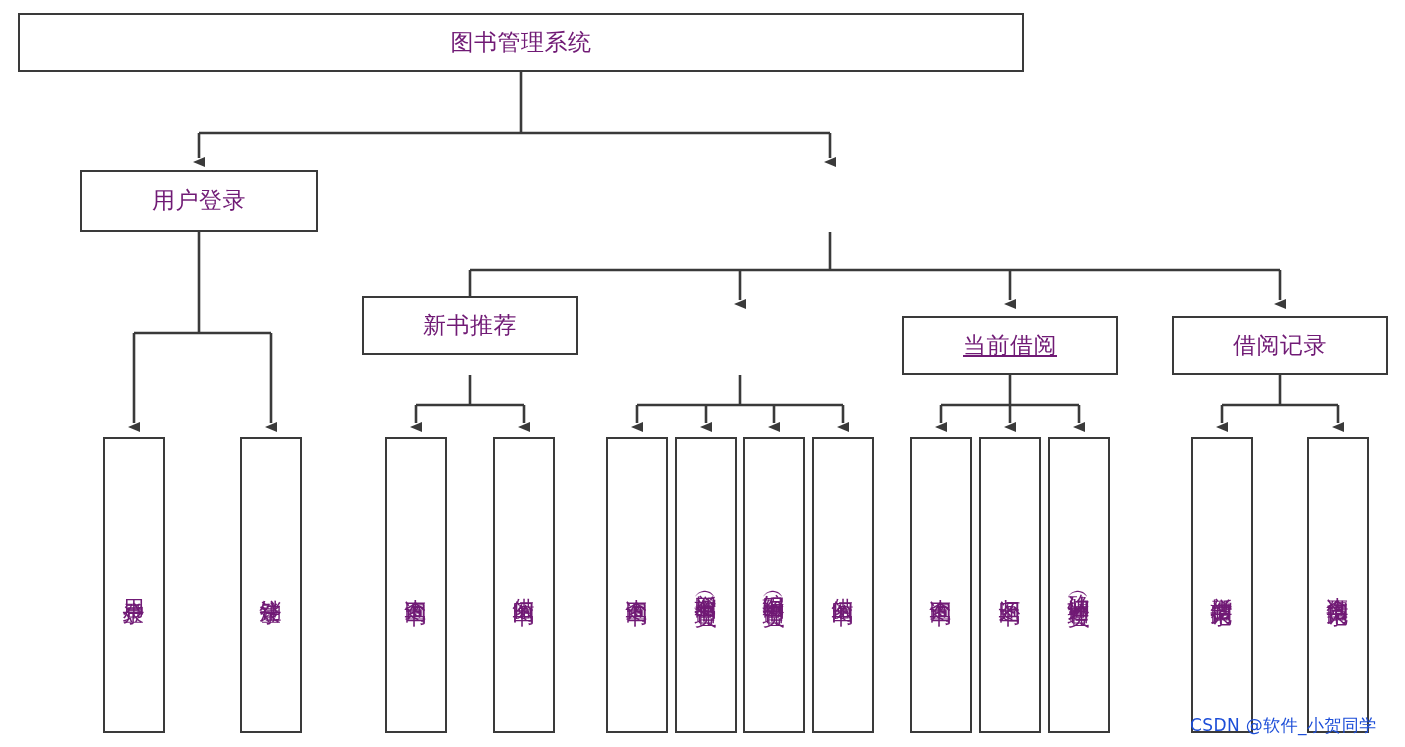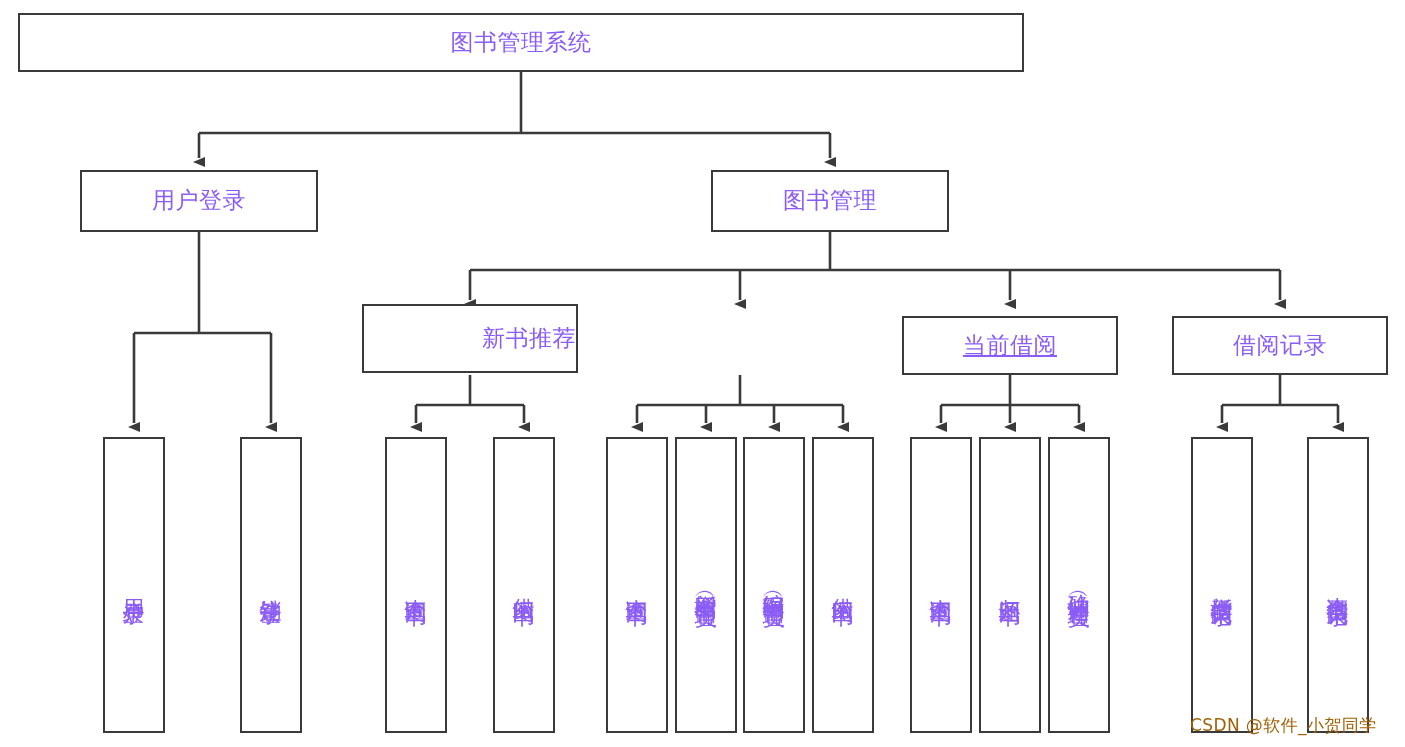--- a/index.html
+++ b/index.html
@@ -27,21 +27,21 @@
     pointer-events: none;
   }
   .node {
     position: absolute;
     box-sizing: border-box;
     border: 2.5px solid #3a3a3a;
     background: #ffffff;
     display: flex;
     align-items: center;
     justify-content: center;
-    color: #8b5cf6;
+    color: #701a75;
   }
   .node .label {
     display: block;
     text-align: center;
     line-height: 1.18;
     white-space: nowrap;
   }
   
   .node.horiz .label {
     font-size: 23px;
@@ -58,21 +58,21 @@
     writing-mode: vertical-rl;
     text-orientation: upright;
     font-size: 22px;
     line-height: 1.05;
     letter-spacing: 2px;
     white-space: nowrap;
   }
   .watermark {
     position: absolute;
     font-size: 17px;
-    color: #a16207;
+    color: #1d4ed8;
     white-space: nowrap;
     letter-spacing: 0.4px;
   }
 </style>
 </head>
 <body>
 
 <div id="canvas">
 
   <svg class="connectors" viewBox="0 0 1405 747" xmlns="http://www.w3.org/2000/svg">
@@ -126,25 +126,22 @@
   </svg>
 
   <div class="node horiz root" style="left:18px; top:13px; width:1006px; height:59px;">
     <span class="label">图书管理系统</span>
   </div>
 
   <div class="node horiz" style="left:80px; top:170px; width:238px; height:62px;">
     <span class="label">用户登录</span>
   </div>
 
-  <div class="node horiz" style="left:711px; top:170px; width:238px; height:62px;">
-    <span class="label">图书管理</span>
-  </div>
-
-  <div class="node horiz" style="left:362px; top:304px; width:216px; height:69px;justify-content:flex-end;">
+
+  <div class="node horiz" style="left:362px; top:296px; width:216px; height:59px;">
     <span class="label">新书推荐</span>
   </div>
 
 
   <div class="node horiz" style="left:902px; top:316px; width:216px; height:59px;text-decoration:underline;">
     <span class="label">当前借阅</span>
   </div>
 
   <div class="node horiz" style="left:1172px; top:316px; width:216px; height:59px;">
     <span class="label">借阅记录</span>

